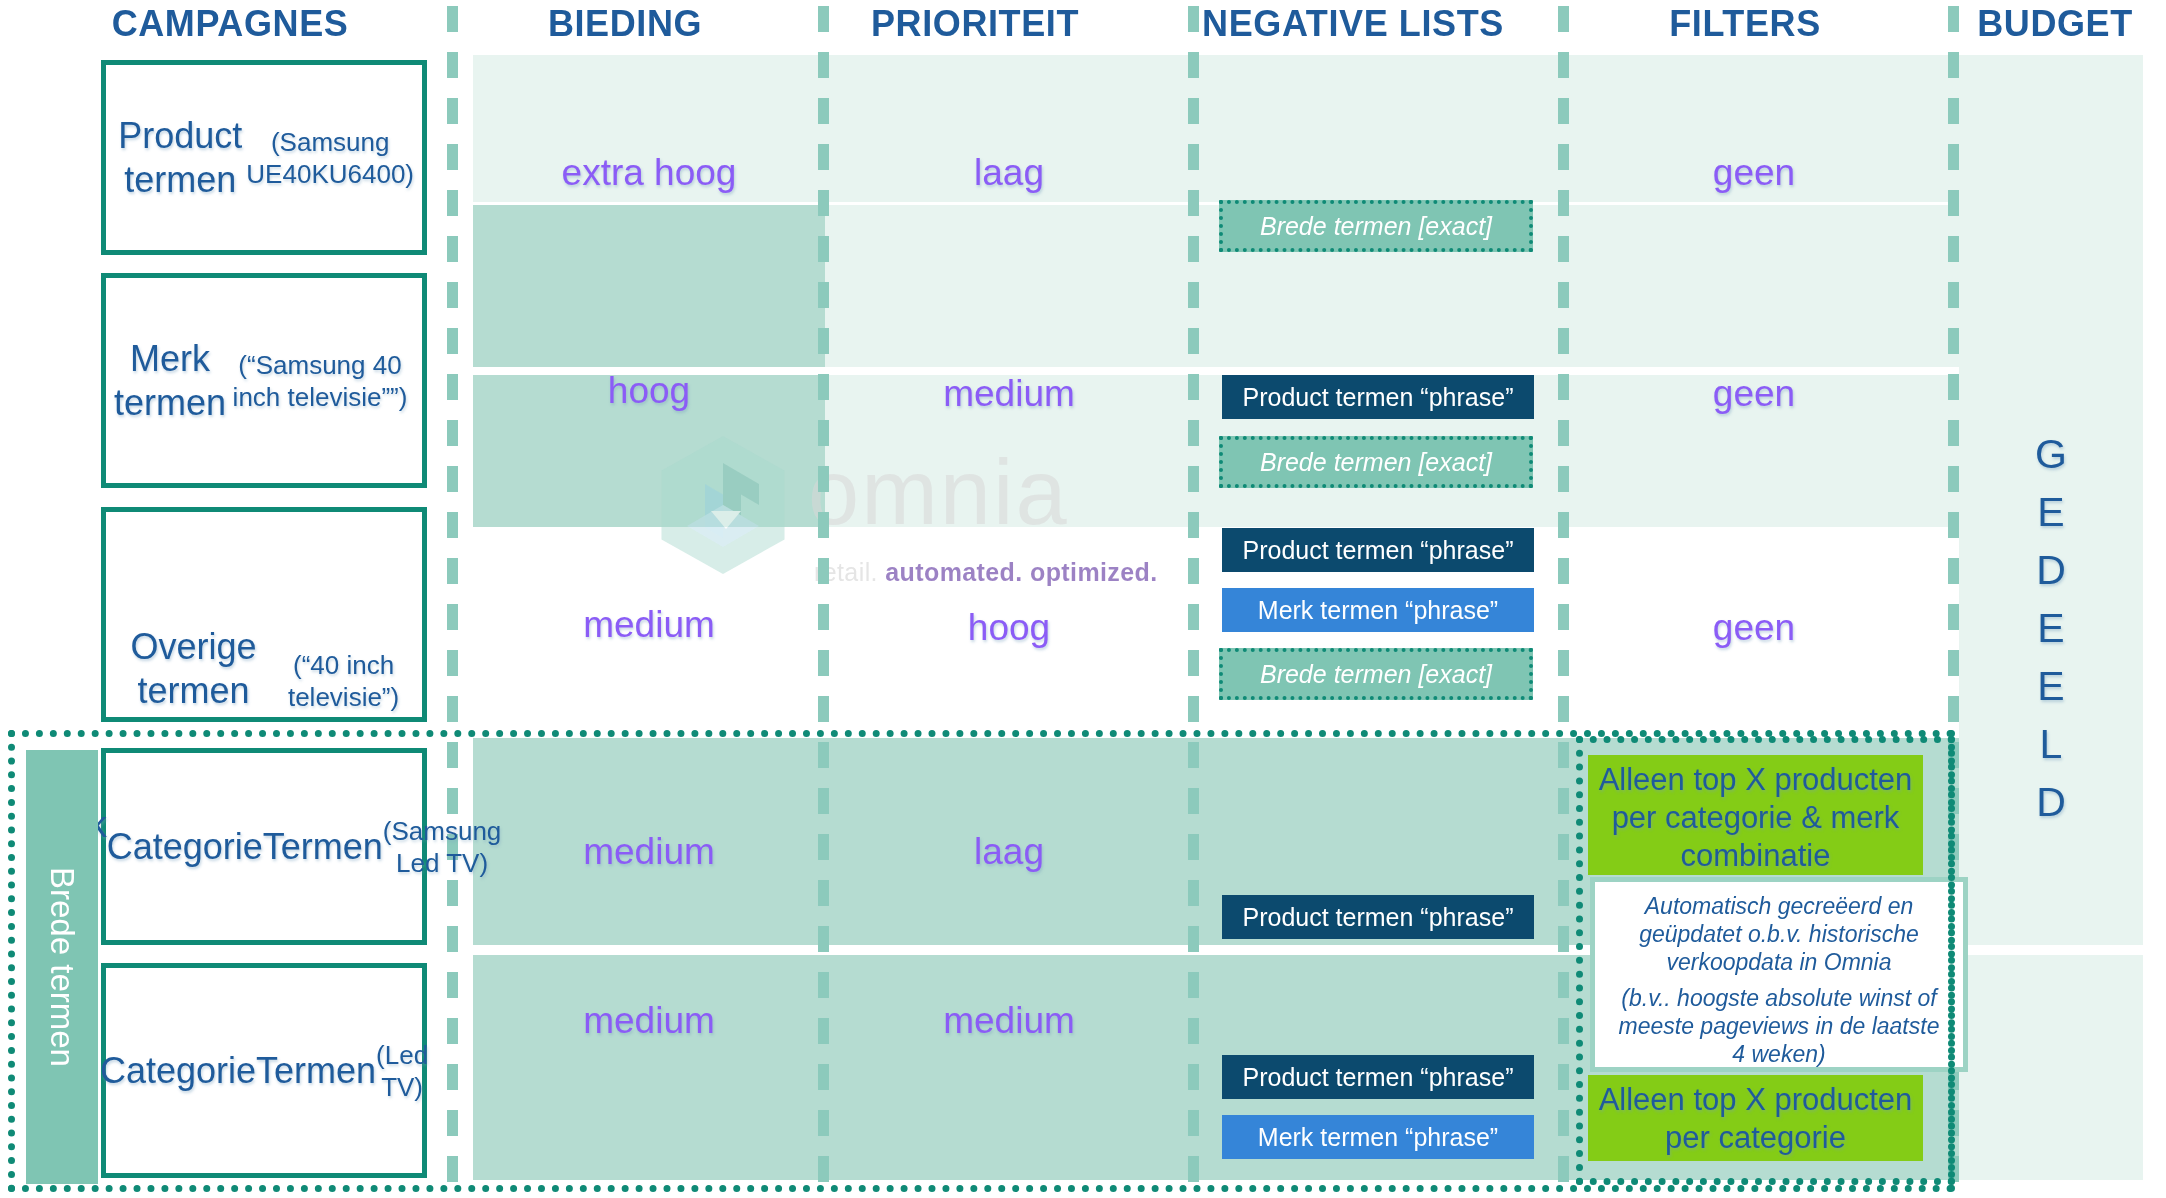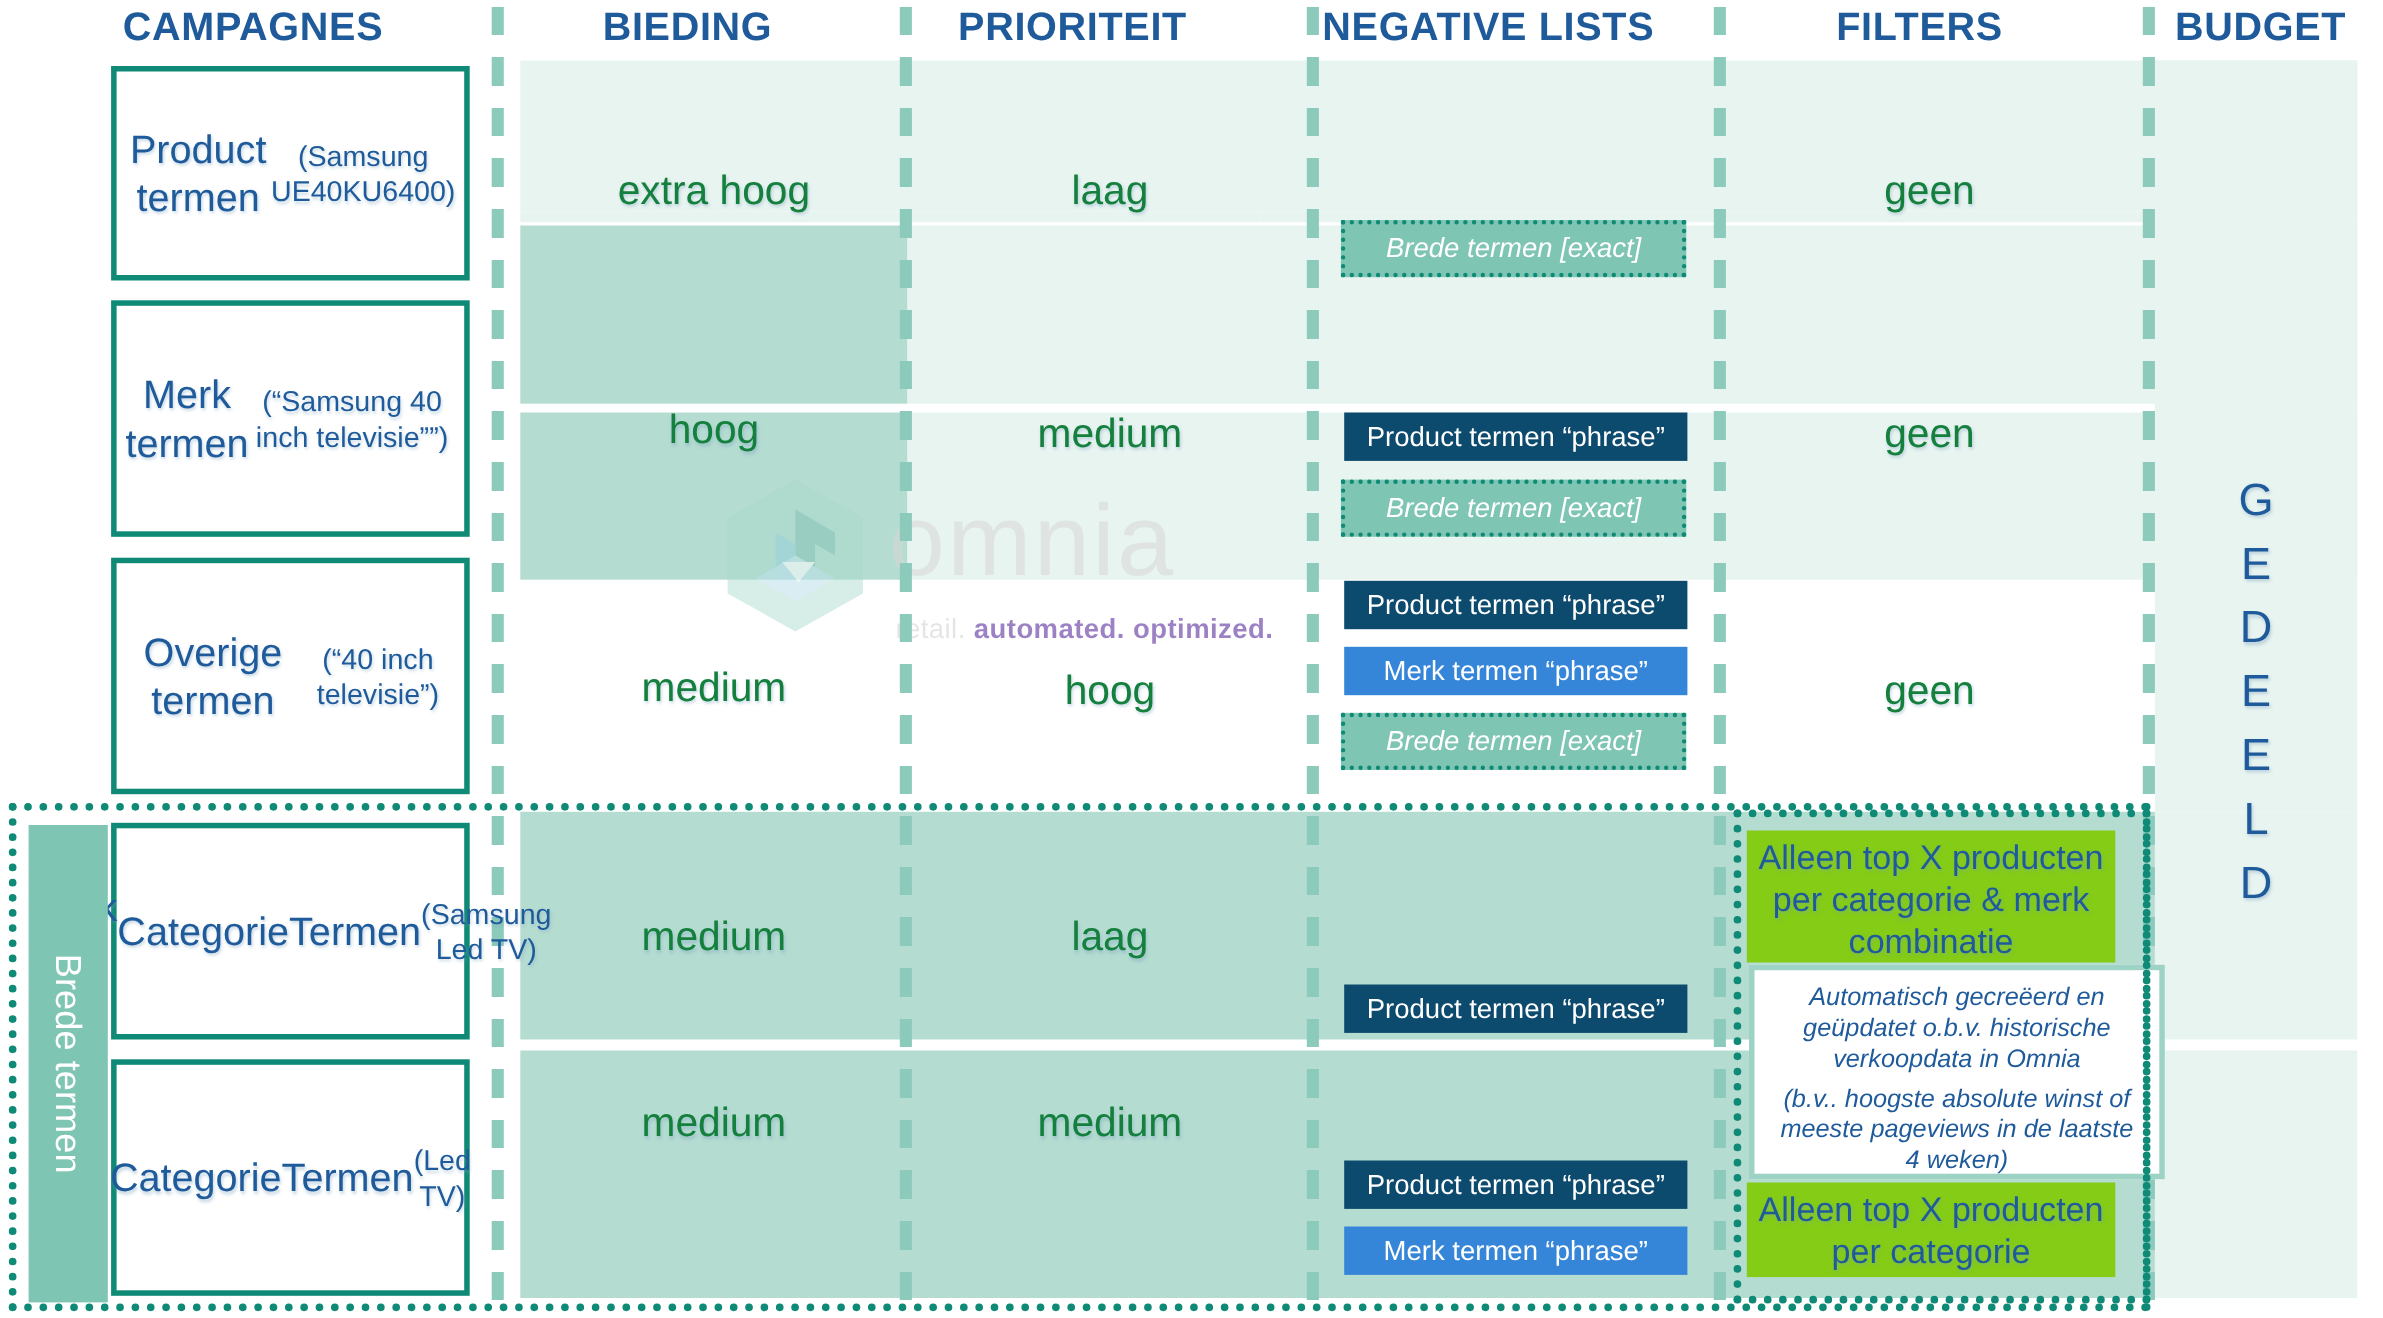--- a/index.html
+++ b/index.html
@@ -68,21 +68,21 @@
   .cell {
     position: absolute;
     z-index: 2;
   }
   .cell.light { background: #e8f4f0; }
   .cell.mid   { background: #b5dcd1; }
   .cell-label {
     position: absolute;
     left: 0; width: 100%;
     text-align: center;
-    color: #15803d;
+    color: #8b5cf6;
     font-size: 37px;
     z-index: 4;
     text-shadow: 1px 2px 3px rgba(120,160,190,.45);
   }
 
   
   .campaign {
     position: absolute;
     background: #ffffff;
     border: 5px solid #0f8a76;
@@ -256,21 +256,21 @@
   <div class="campaign" style="left:101px; top:60px;  width:326px; height:195px;">
     <div class="title">Product termen</div>
     <div class="sub">(Samsung UE40KU6400)</div>
   </div>
 
   <div class="campaign" style="left:101px; top:273px; width:326px; height:215px;">
     <div class="title">Merk termen</div>
     <div class="sub">(“Samsung 40 inch televisie””)</div>
   </div>
 
-  <div class="campaign" style="left:101px; top:507px; width:326px; height:215px;">
+  <div class="campaign" style="left:101px; top:507px; width:326px; height:215px;align-items:flex-end;">
     <div class="title">Overige termen</div>
     <div class="sub">(“40 inch televisie”)</div>
   </div>
 
   <div class="campaign" style="left:101px; top:748px; width:326px; height:197px;">
     <div class="title">Merk &amp;</div>
     <div class="title">Categorie</div>
     <div class="title">Termen</div>
     <div class="sub">(Samsung Led TV)</div>
   </div>

